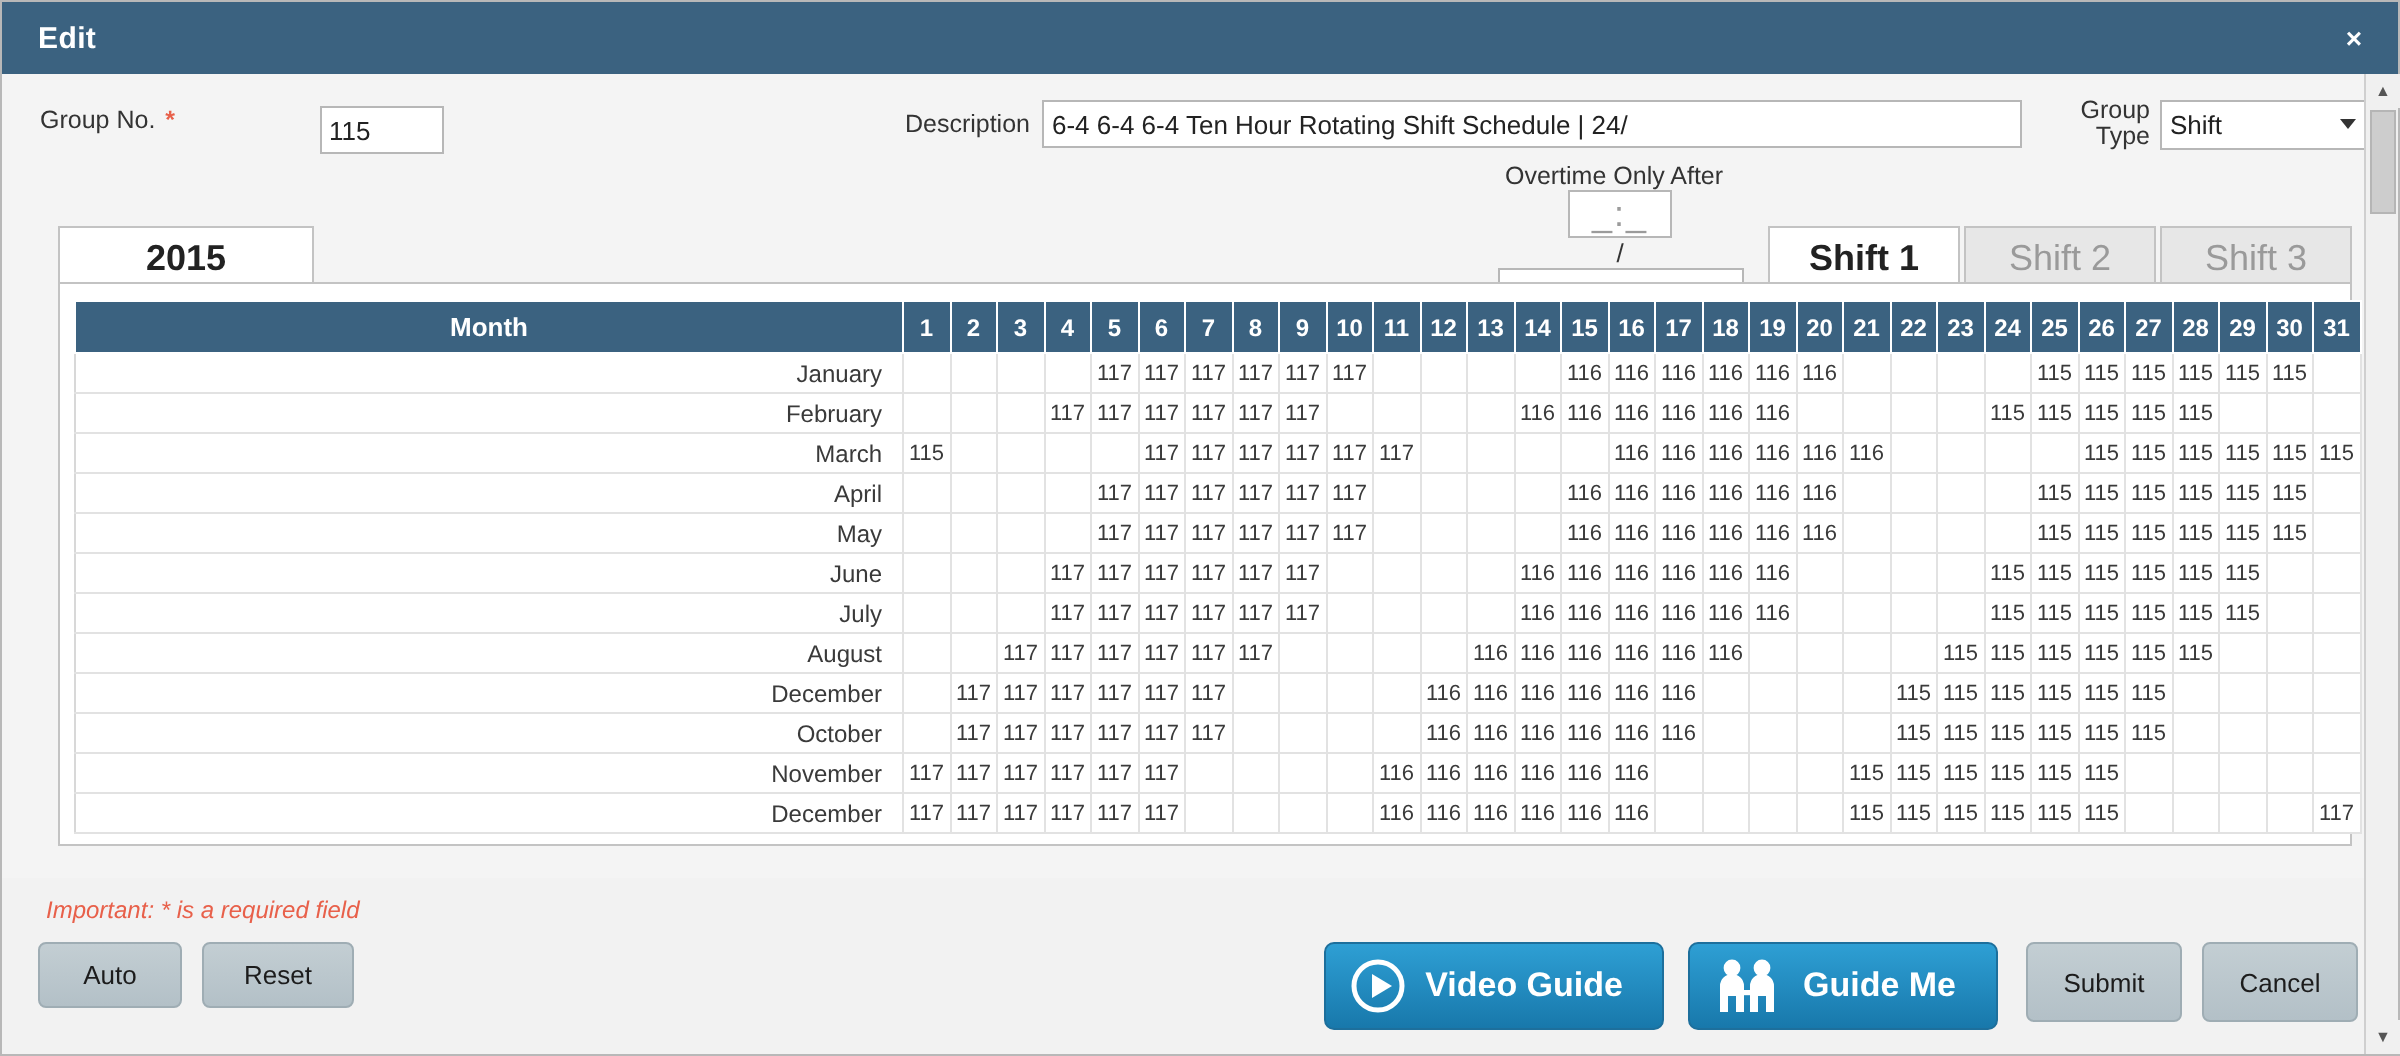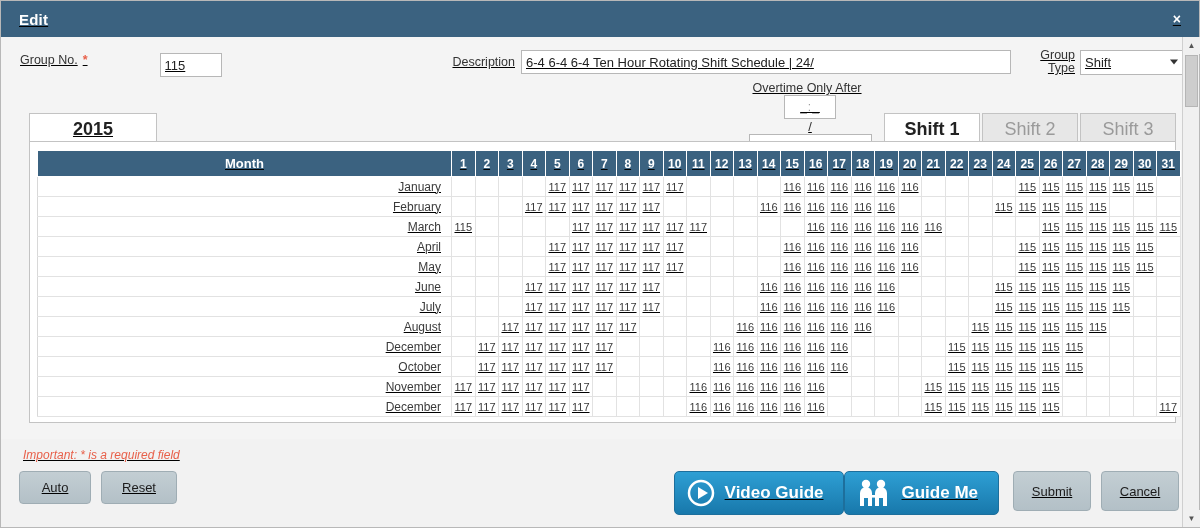--- a/index.html
+++ b/index.html
@@ -10,21 +10,20 @@
     background: #ffffff;
     overflow: hidden;
   }
   .window {
     position: relative;
     width: 1200px; height: 528px;
     background: #f2f2f2;
     border: 1px solid #b8b8b8;
     display: flex;
     flex-direction: column;
-    text-decoration: underline;
   }
   
   .titlebar {
     height: 36px;
     background: #3b6280;
     display: flex;
     align-items: center;
     justify-content: space-between;
     padding: 0 12px 0 18px;
     flex: 0 0 36px;
@@ -134,21 +133,21 @@
     width: 0; height: 0;
     border-left: 4px solid transparent;
     border-right: 4px solid transparent;
     border-top: 5px solid #333;
   }
   #group-type-select { width: 105px; }
   .row2 { justify-content: flex-end; gap: 0; flex-direction: column; }
   .row2 .label { margin-right: 6px; }
   #ot-time-input {
     width: 52px; text-align: center; color: #9b9b9b;
-    letter-spacing: 1px; font-size: 12px;
+    letter-spacing: 1px; font-size: 18px;
   }
   .slash { margin: 0 6px; font-size: 13px; color: #333; }
   #ot-period-select { width: 123px; background: #fff; }
   .chk {
     display: inline-block;
     width: 13px; height: 13px;
     border: 1px solid #9a9a9a;
     background: #fff;
     margin-left: 5px;
     vertical-align: middle;
@@ -288,21 +287,21 @@
     border-radius: 5px;
     color: #fff;
     font-size: 17px;
     font-weight: bold;
     height: 44px;
     display: flex;
     align-items: center;
     padding: 0 20px 0 12px;
     cursor: pointer;
   }
-  .bigbtn + .bigbtn { margin-left: 0; }
+  .bigbtn + .bigbtn { margin-left: 12px; }
   .bigbtn .ic { margin-right: 10px; display: flex; align-items: center; }
   .gray-actions { display: flex; margin-left: 14px; }
   .gray-actions .btn { width: 78px; height: 40px; padding: 0;
       display: flex; align-items: center; justify-content: center; }
 </style>
 </head>
 <body>
 
 <div class="window">
 

